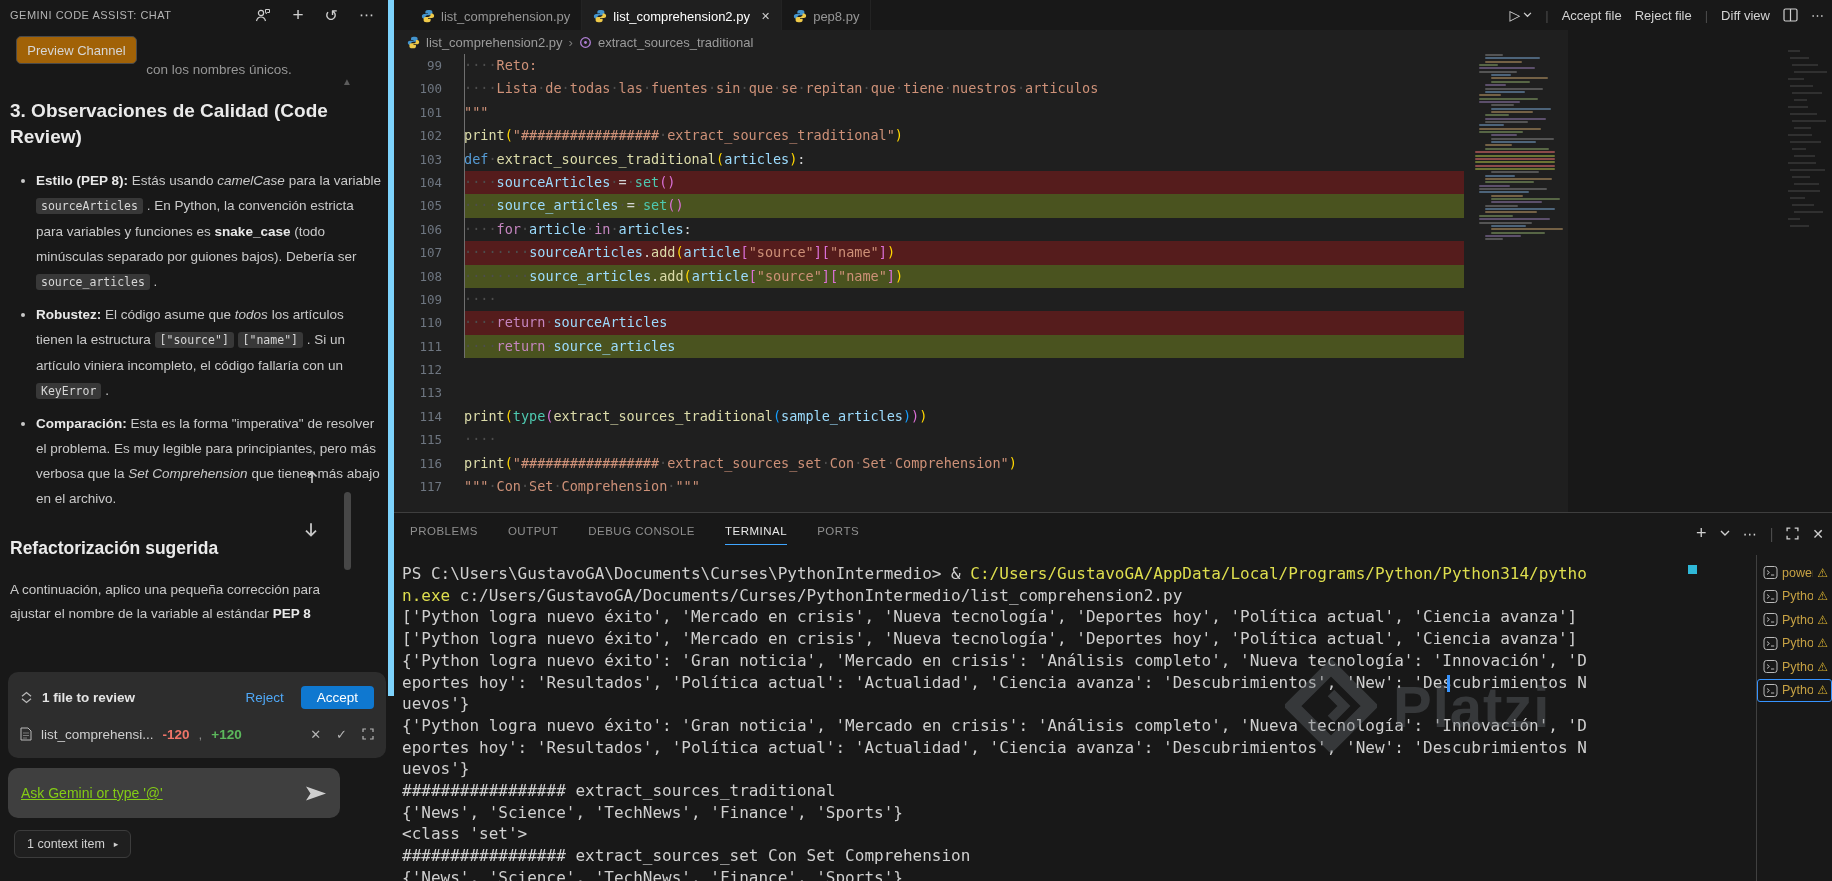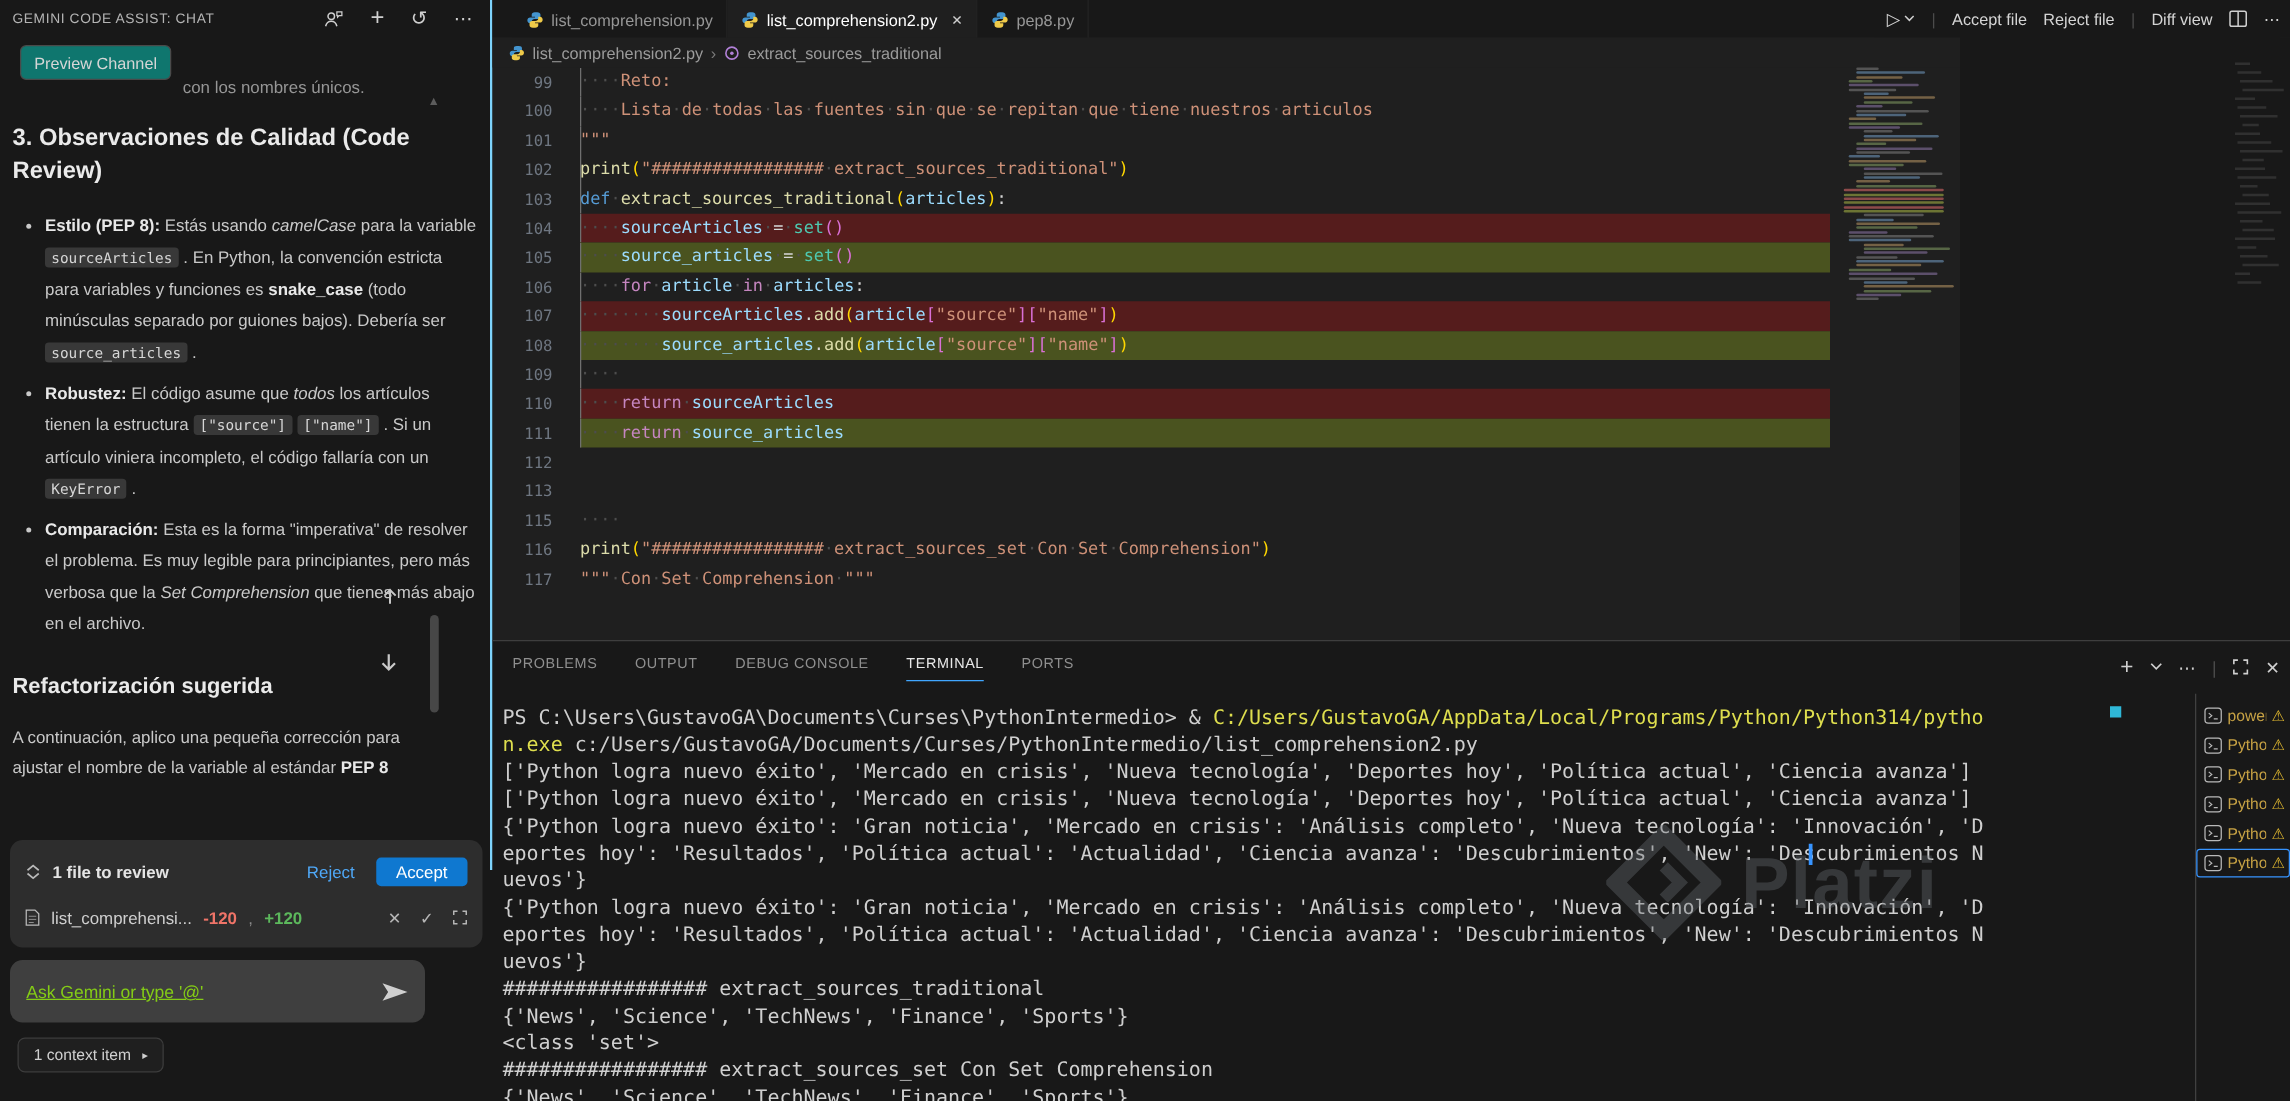--- a/index.html
+++ b/index.html
@@ -1,25 +1,25 @@
 <!DOCTYPE html>
 <html><head>
 <meta charset="utf-8">
 <style>
   * { margin:0; padding:0; box-sizing:border-box; }
   html,body { width:1832px; height:881px; overflow:hidden; background:#181818;
     font-family:"Liberation Sans", sans-serif; }
 
   
-  #chat { position:absolute; left:0; top:0; width:394px; height:696px; background:#181818; border-right:2px solid #7dd3fc; color:#c9c9c9; }
+  #chat { position:absolute; left:0; top:0; width:394px; height:696px; background:#181818; border-right:6px solid #7dd3fc; color:#c9c9c9; }
   #chat-header { position:absolute; left:0; top:0; width:100%; height:30px; display:flex; align-items:center; padding:0 10px; }
   #chat-title { font-size:11px; letter-spacing:.5px; color:#b4b4b4; }
   #chat-header .hicons { margin-left:auto; display:flex; gap:21px; align-items:center; padding-right:4px; color:#cfcfcf; }
   #chat-header .hicons span { font-size:15px; cursor:default; }
-  #preview-btn { position:absolute; left:16px; top:36px; width:121px; height:28px; background:#0f766e; border:1px solid #4a4a4a; border-radius:5px; color:#d6d6d6; font-size:13px; display:flex; align-items:center; justify-content:center; }
+  #preview-btn { position:absolute; left:16px; top:36px; width:121px; height:28px; background:#a16207; border:1px solid #4a4a4a; border-radius:5px; color:#d6d6d6; font-size:13px; display:flex; align-items:center; justify-content:center; }
   #transcript { position:absolute; left:10px; top:62px; width:374px; height:600px; overflow:hidden; font-size:13.5px; }
   .scrolled-line { margin:0 0 0 44px; color:#969696;text-align:center; }
   #transcript h1 { margin-top:21px; font-size:19px; line-height:26px; color:#eaeaea; font-weight:700; }
   #transcript ul { margin:18px 0 0 10px; padding-left:16px; }
   #transcript li { margin-bottom:7px; line-height:25px; color:#c9c9c9; }
   #transcript h2 { margin-top:27px; font-size:17.5px; color:#eaeaea; font-weight:700; }
   #transcript p.refpara { margin-top:19px; line-height:24px; width:330px; }
   .s-b { font-weight:700; color:#e8e8e8; }
   .s-i { font-style:italic; }
   .s-c { font-family:"DejaVu Sans Mono", monospace; font-size:11.5px; background:#383838; color:#d6d6d6; border-radius:3px; padding:1px 5px; white-space:nowrap; }
@@ -306,20 +306,24 @@
       <div class="crow add hunk">
         <span class="gut">111</span>
         <span class="txt"><span class="dot">·</span><span class="dot">·</span><span class="dot">·</span><span class="dot">·</span><span class="c-ctrl">return</span><span class="dot">·</span><span class="c-var">source_articles</span></span>
       </div>
       <div class="crow">
         <span class="gut">112</span>
         <span class="txt"></span>
       </div>
       <div class="crow">
         <span class="gut">113</span>
+      </div>
+      <div class="crow">
+        <span class="gut">114</span>
+        <span class="txt"><span class="c-fn">print</span><span class="c-b1">(</span><span class="c-type">type</span><span class="c-b2">(</span><span class="c-fn">extract_sources_traditional</span><span class="c-b3">(</span><span class="c-var">sample_articles</span><span class="c-b3">)</span><span class="c-b2">)</span><span class="c-b1">)</span></span>
       </div>
       <div class="crow">
         <span class="gut">115</span>
         <span class="txt"><span class="dot">·</span><span class="dot">·</span><span class="dot">·</span><span class="dot">·</span></span>
       </div>
       <div class="crow">
         <span class="gut">116</span>
         <span class="txt"><span class="c-fn">print</span><span class="c-b1">(</span><span class="c-str">"#################</span><span class="dot">·</span><span class="c-str">extract_sources_set</span><span class="dot">·</span><span class="c-str">Con</span><span class="dot">·</span><span class="c-str">Set</span><span class="dot">·</span><span class="c-str">Comprehension"</span><span class="c-b1">)</span></span>
       </div>
       <div class="crow">

